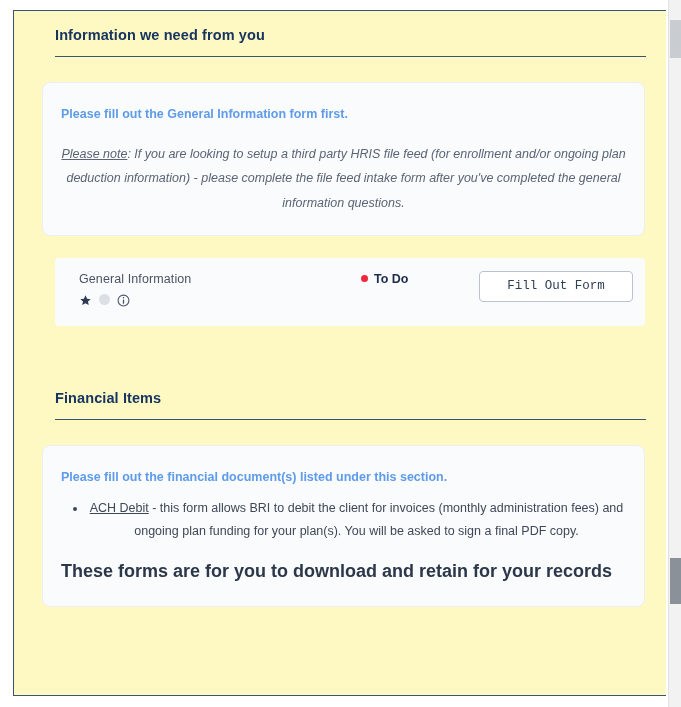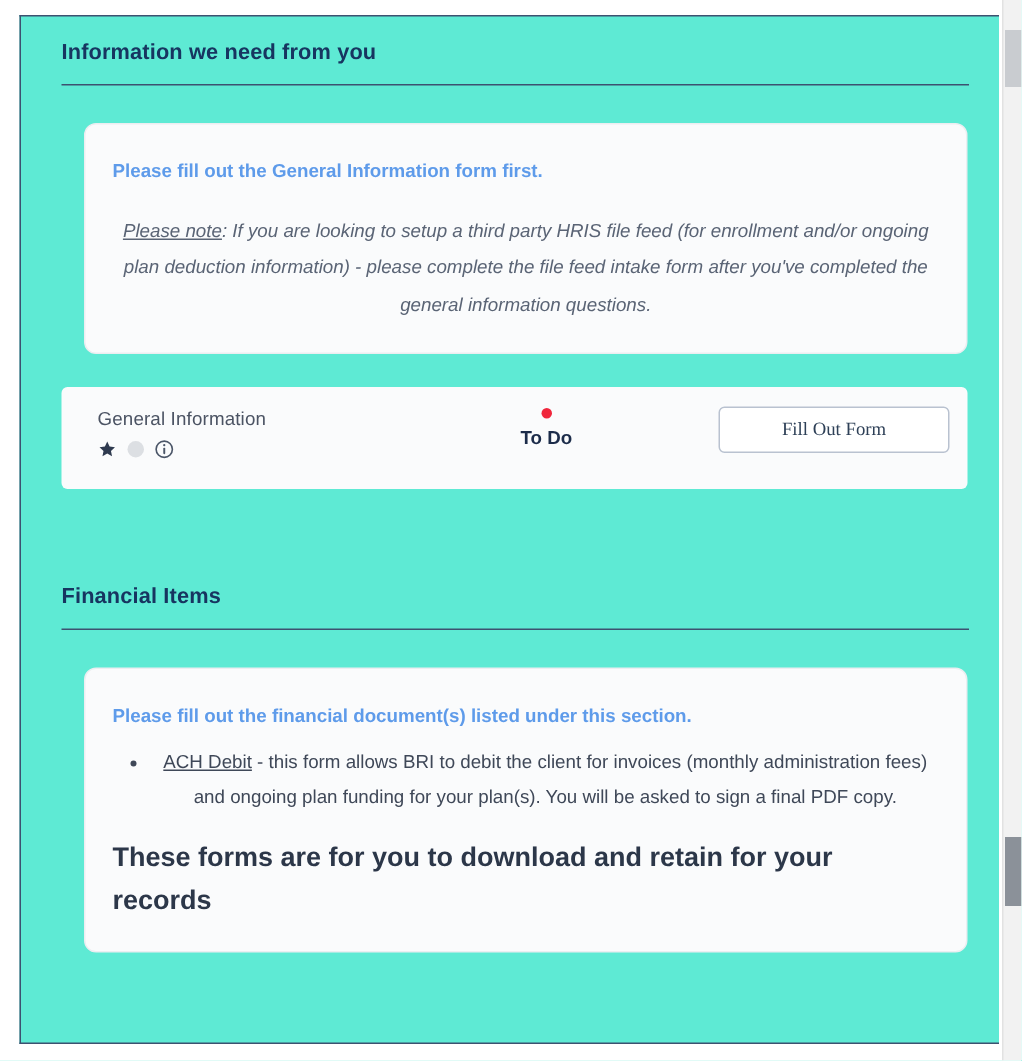--- a/index.html
+++ b/index.html
@@ -22,22 +22,23 @@
   
   .panel {
     position: absolute;
     left: 13px;
     top: 10px;
     width: 653px;
     height: 686px;
     border: 1px solid #3d5170;
     border-right: none;
     box-sizing: border-box;
-    background: #5eead4;
+    background: #fef9c3;
     overflow: hidden;
+    padding-left: 14px;
   }
 
   .panel-inner {
     padding: 0px 14px 0px 14px;
     box-sizing: border-box;
     width: 100%;
   }
 
   
   .section {
@@ -53,21 +54,21 @@
   }
   .section-rule {
     height: 1px;
     background: #3d5170;
     margin: 13px 0 0 13px;
     margin-right: 6px;
   }
 
   
   .info-card {
-    margin: 25px 7px 0 28px;
+    margin: 25px 7px 0 0;
     background: #fafbfc;
     border: 1px solid #eceef1;
     border-radius: 8px;
     padding: 22px 18px 20px 18px;
     box-sizing: border-box;
   }
   .info-heading {
     font-size: 12.5px;
     font-weight: bold;
     color: #5e9bea;
@@ -152,40 +153,39 @@
   .task-status {
     position: absolute;
     left: 306px;
     top: 14px;
     font-size: 12.5px;
     font-weight: bold;
     color: #1c2c4a;
     display: flex;
     align-items: center;
     gap: 6px;
-    flex-direction: column;
   }
   .status-dot {
     width: 7px; height: 7px;
     border-radius: 50%;
     background: #f0263c;
     display: inline-block;
   }
   .task-btn {
     position: absolute;
     right: 12px;
     top: 13px;
     width: 154px;
     height: 31px;
     border: 1px solid #b9c2d0;
     border-radius: 4px;
     background: #ffffff;
     color: #2e4057;
     font-size: 12.5px;
-    font-family: Liberation Serif, serif;
+    font-family: Liberation Mono, monospace;
     cursor: pointer;
     padding: 0;
     line-height: 29px;
     text-align: center;
   }
 
   
   .spacer-lg { height: 48px; }
 
   

